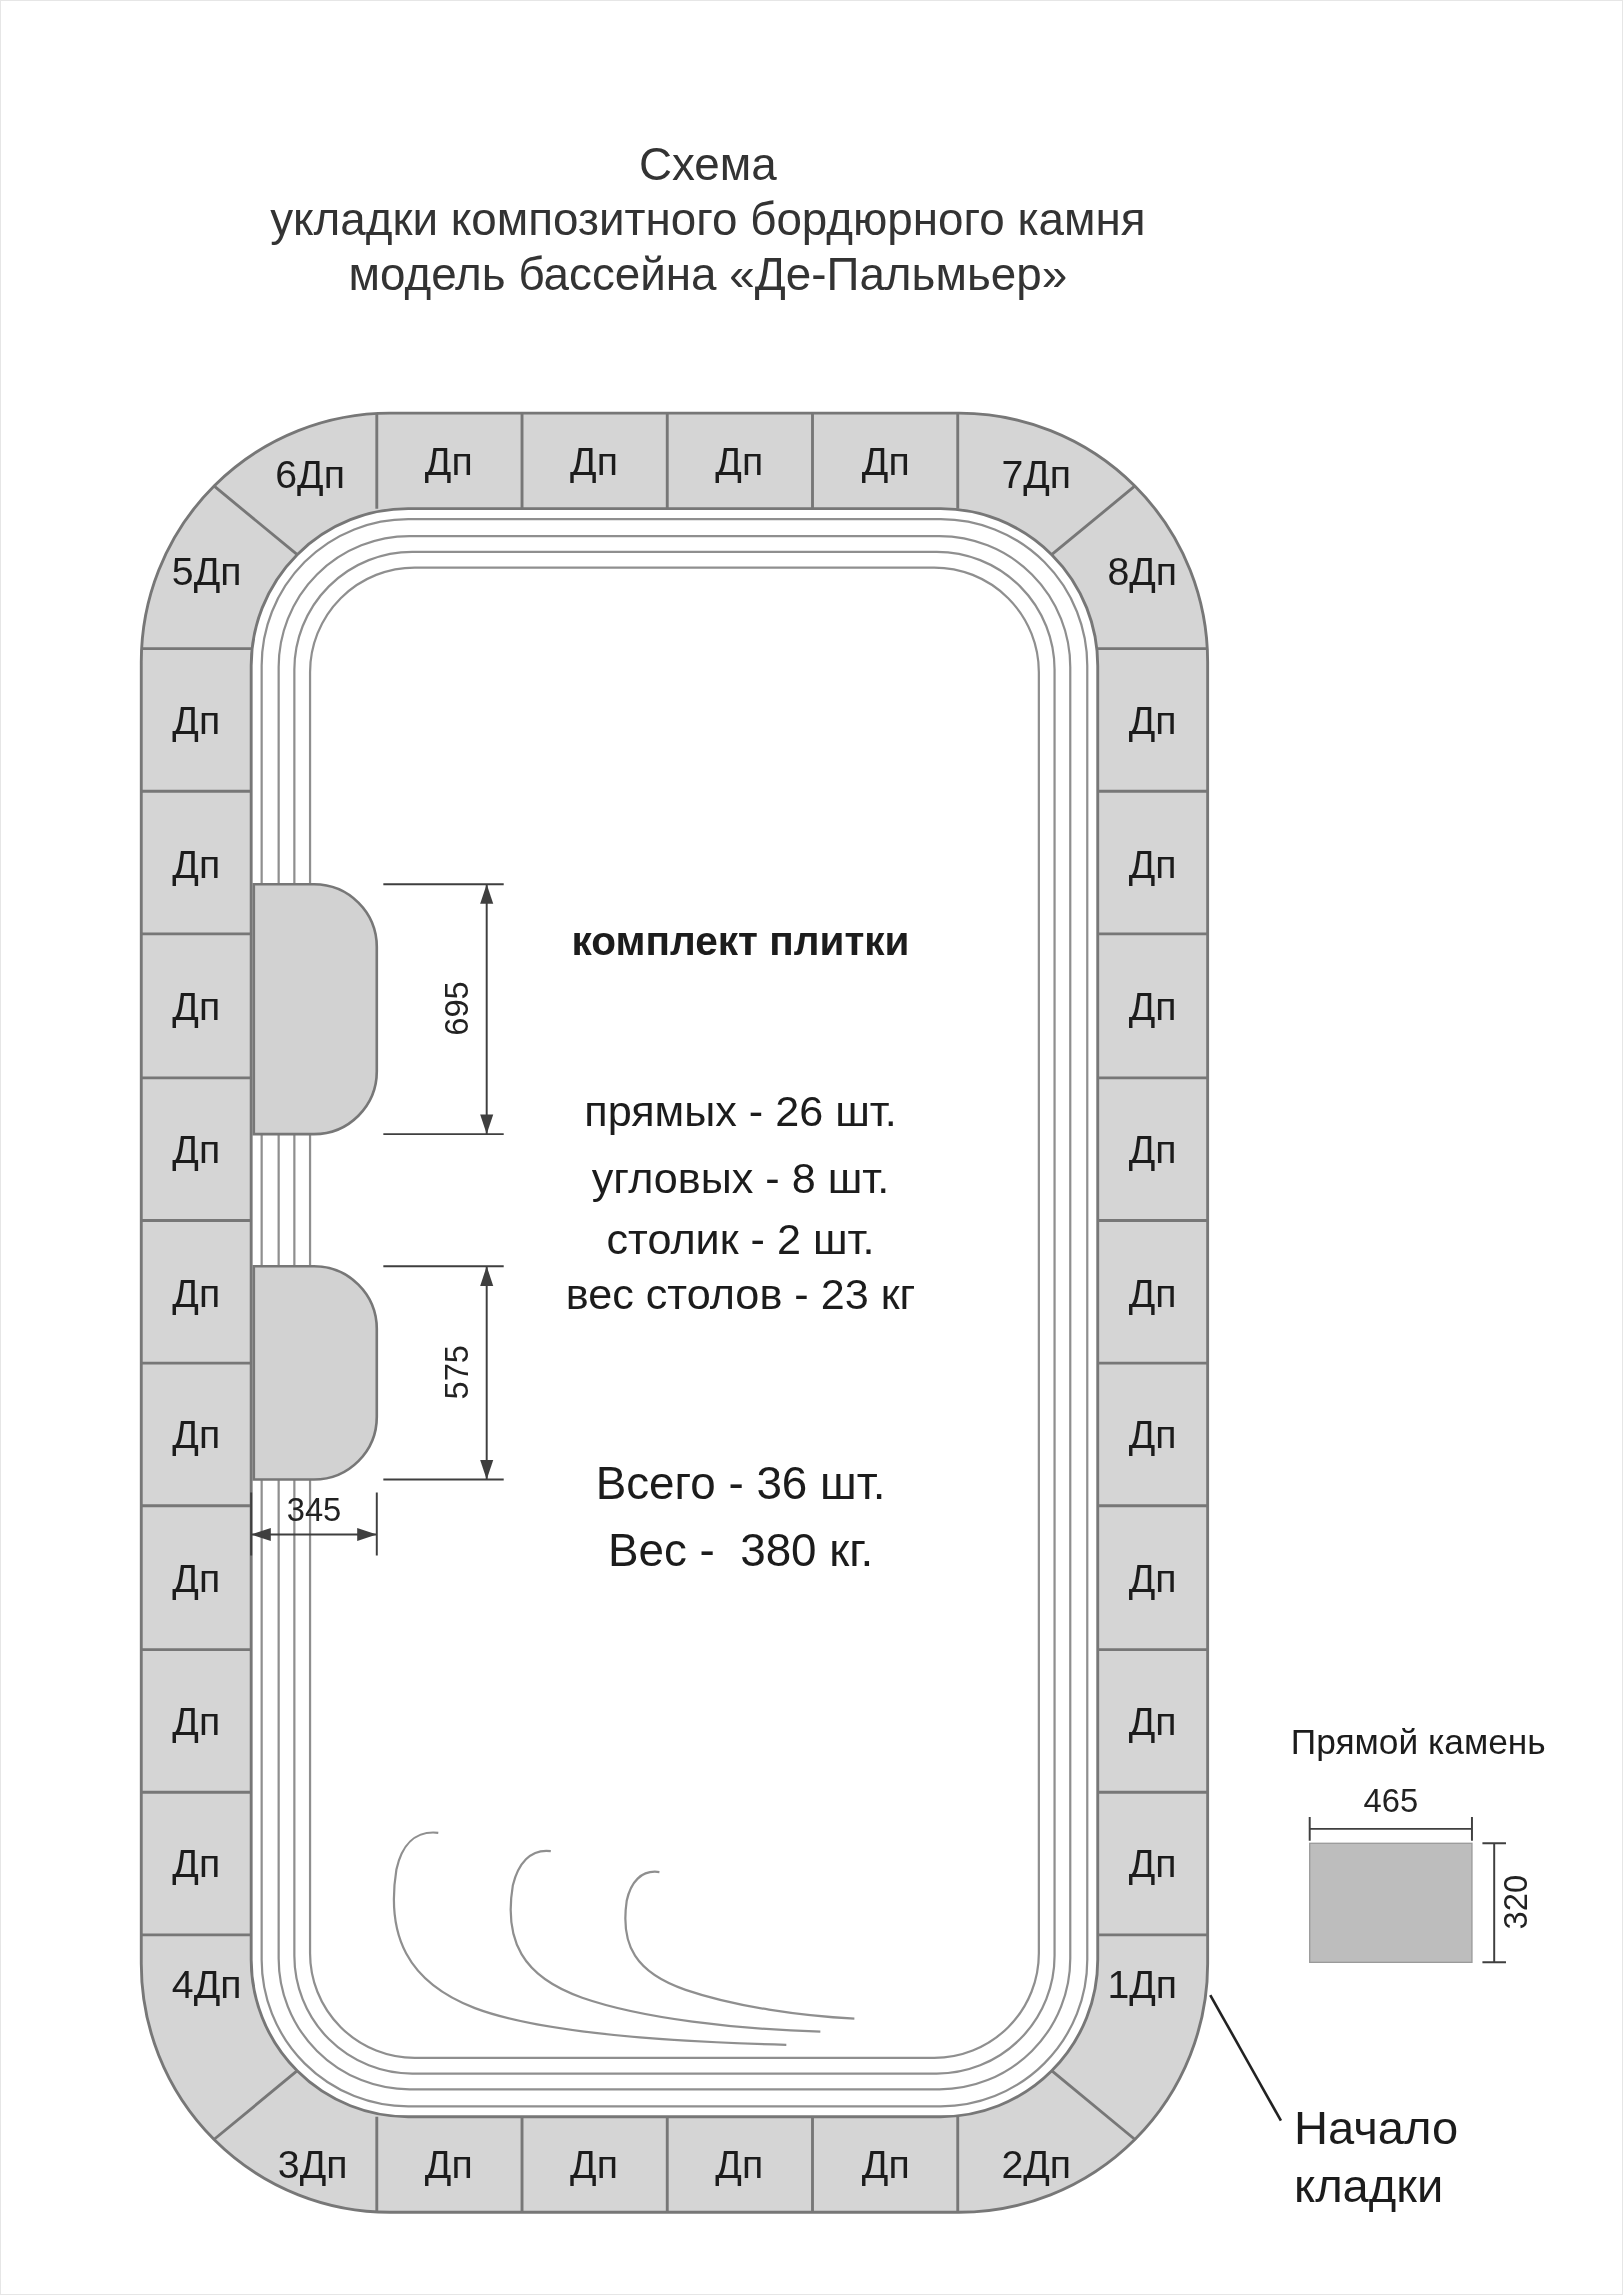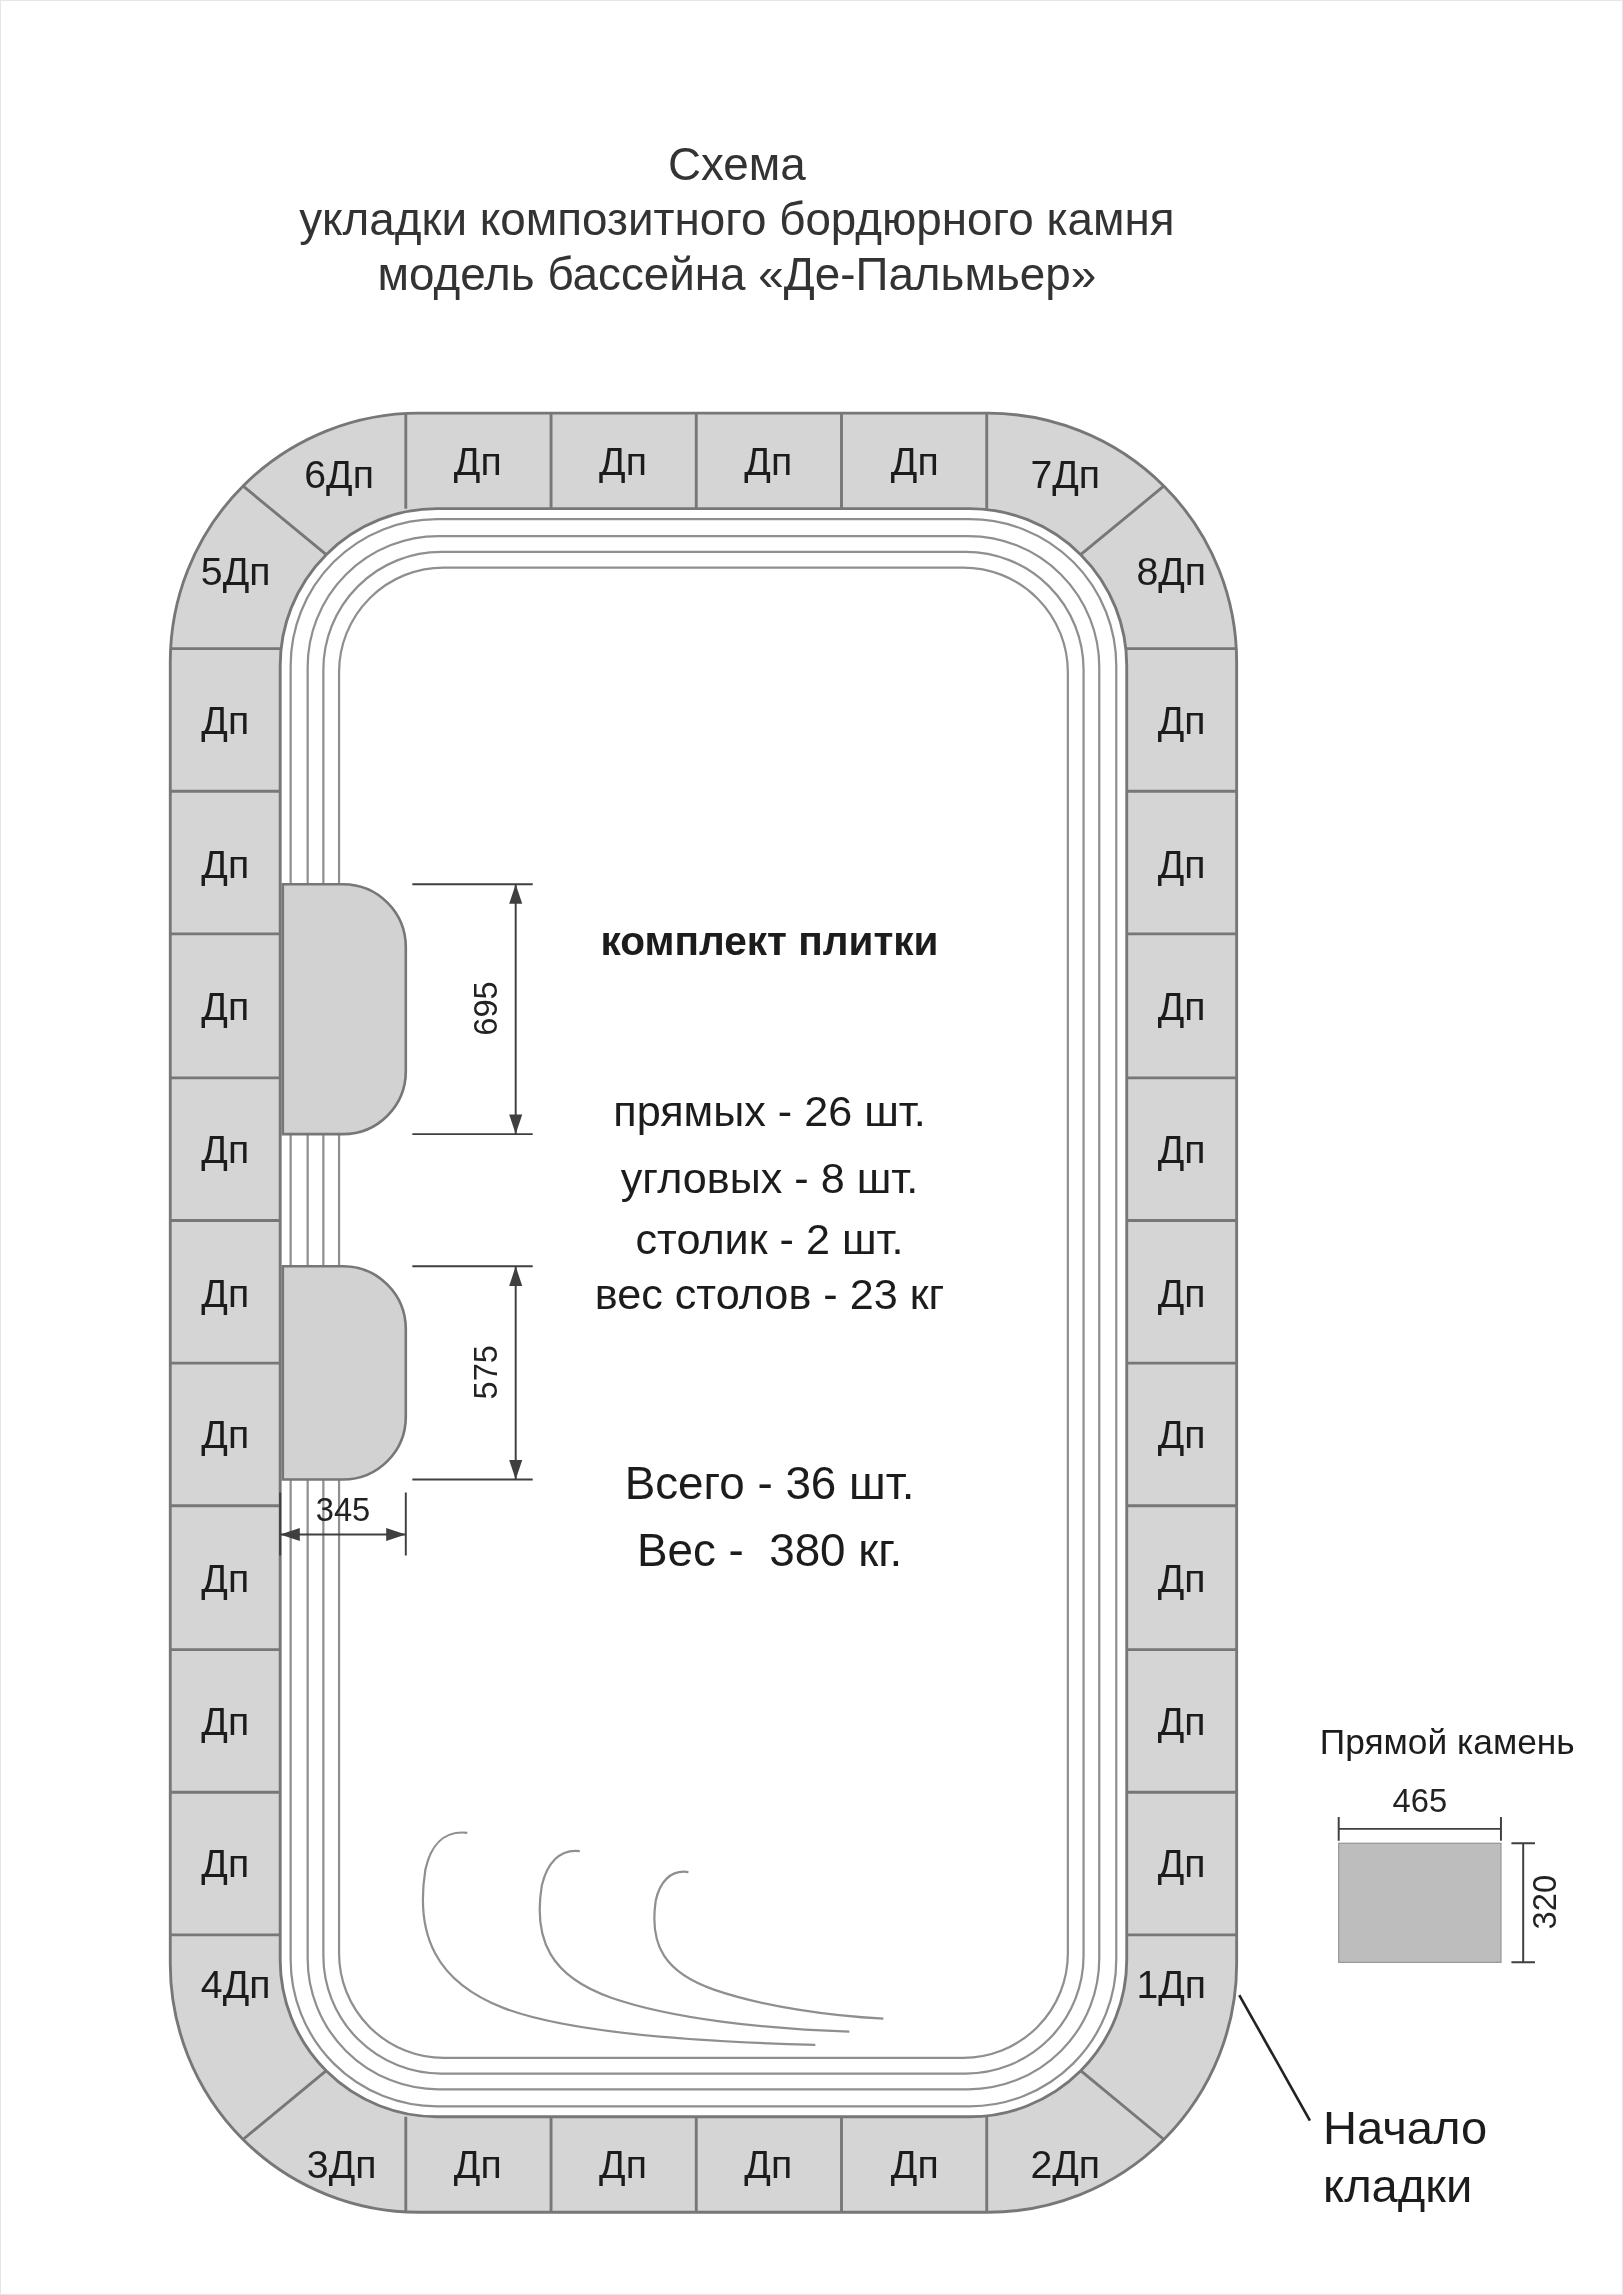--- a/index.html
+++ b/index.html
@@ -2,21 +2,21 @@
 <html style="font-size:10.5px"><head>
 <meta charset="utf-8">
 <style>
   html, body { margin: 0; padding: 0; background: #ffffff; }
   body {
     width: 1623px; height: 2295px; position: relative;
     font-family: "Liberation Sans", "DejaVu Sans", sans-serif;
   }
   .page {
     position: absolute; inset: 0; box-sizing: border-box;
-    border: 0.7px solid #e6e6e6; background: #ffffff; padding-left: 29px;
+    border: 0.7px solid #e6e6e6; background: #ffffff;
   }
   svg { display: block; }
   text { fill: #1c1c1c; font-family: "Liberation Sans", "DejaVu Sans", sans-serif; }
   .title      { font-size: 35px; fill: #333333; text-anchor: middle; }
   .tile-label { font-size: 30px; text-anchor: middle; }
   .kit-head   { font-size: 31px; font-weight: bold; text-anchor: middle; }
   .kit-line   { font-size: 33px; text-anchor: middle; }
   .kit-total  { font-size: 35px; text-anchor: middle; }
   .dim-label  { font-size: 25px; text-anchor: middle; fill: #222222; }
   .legend-title { font-size: 27px; text-anchor: middle; }

